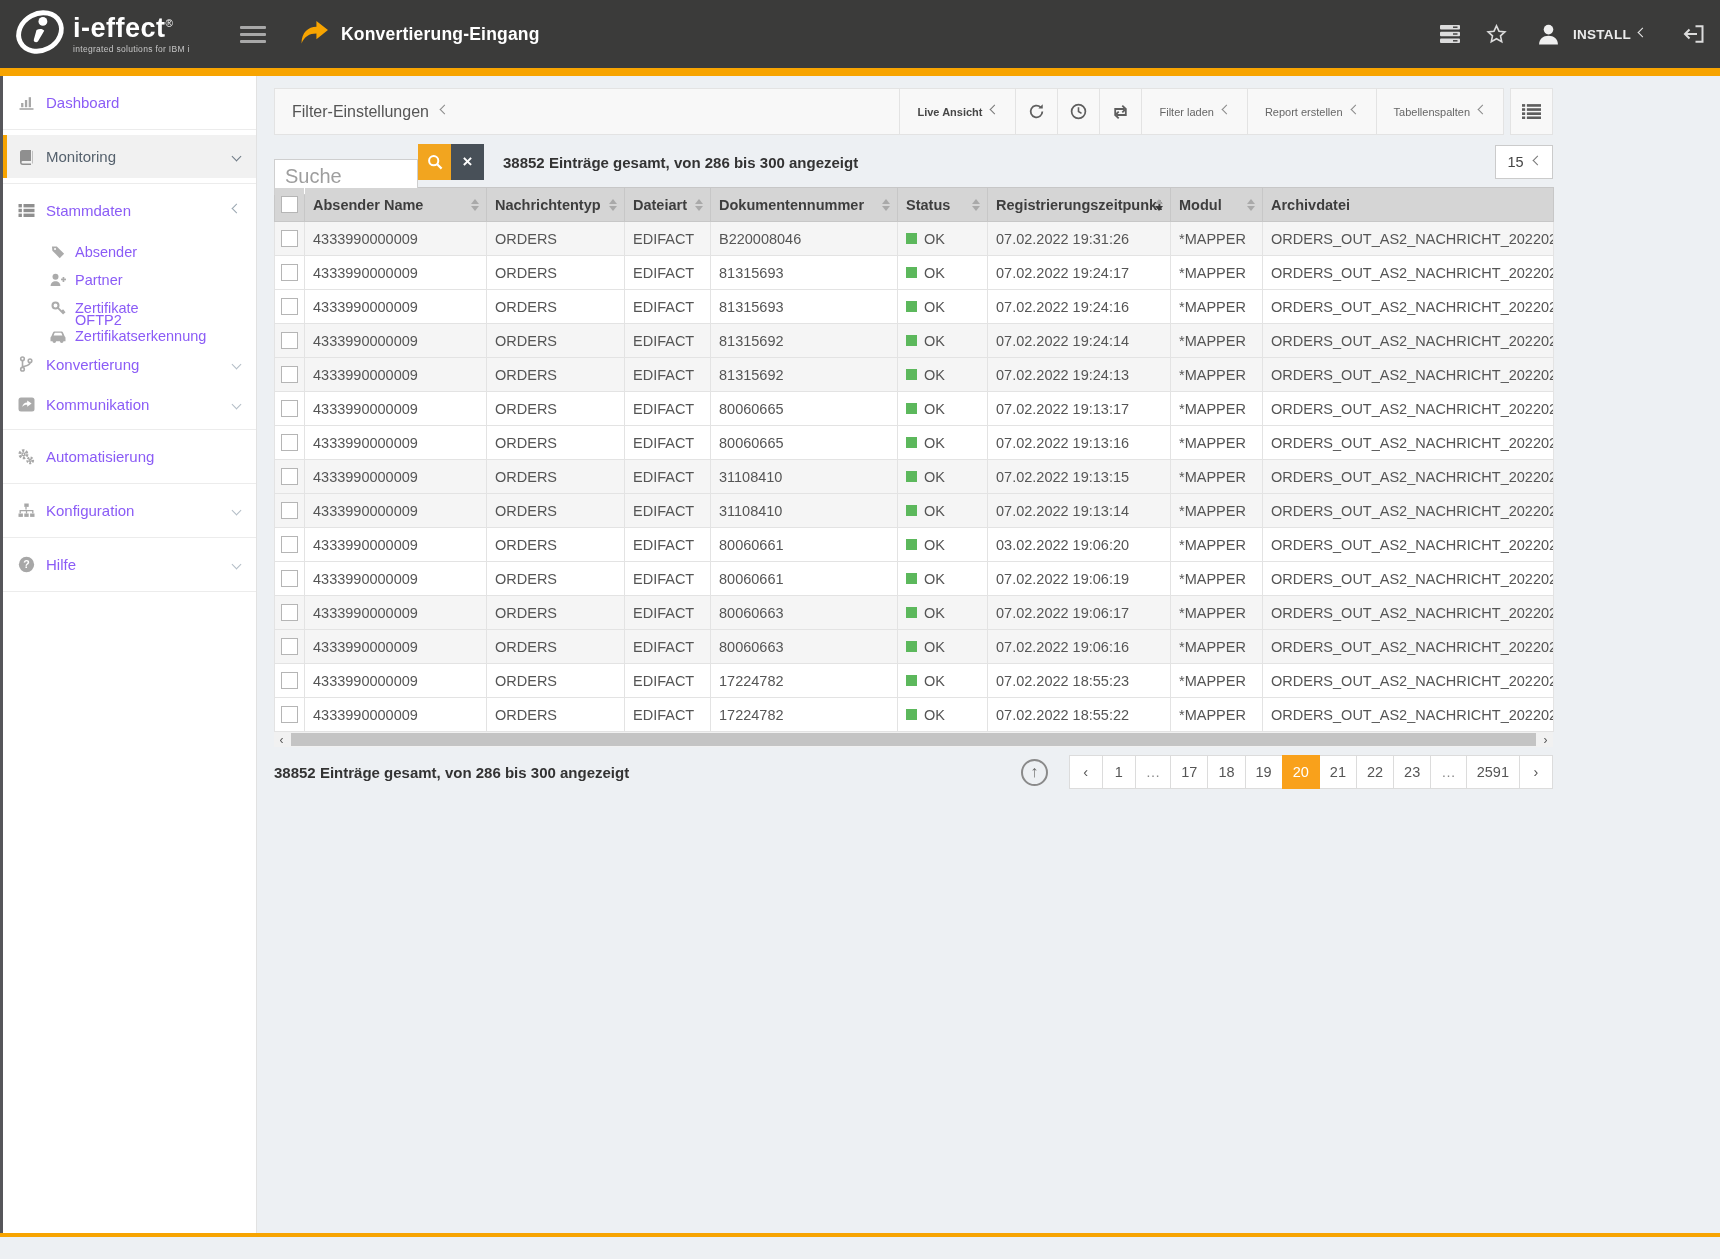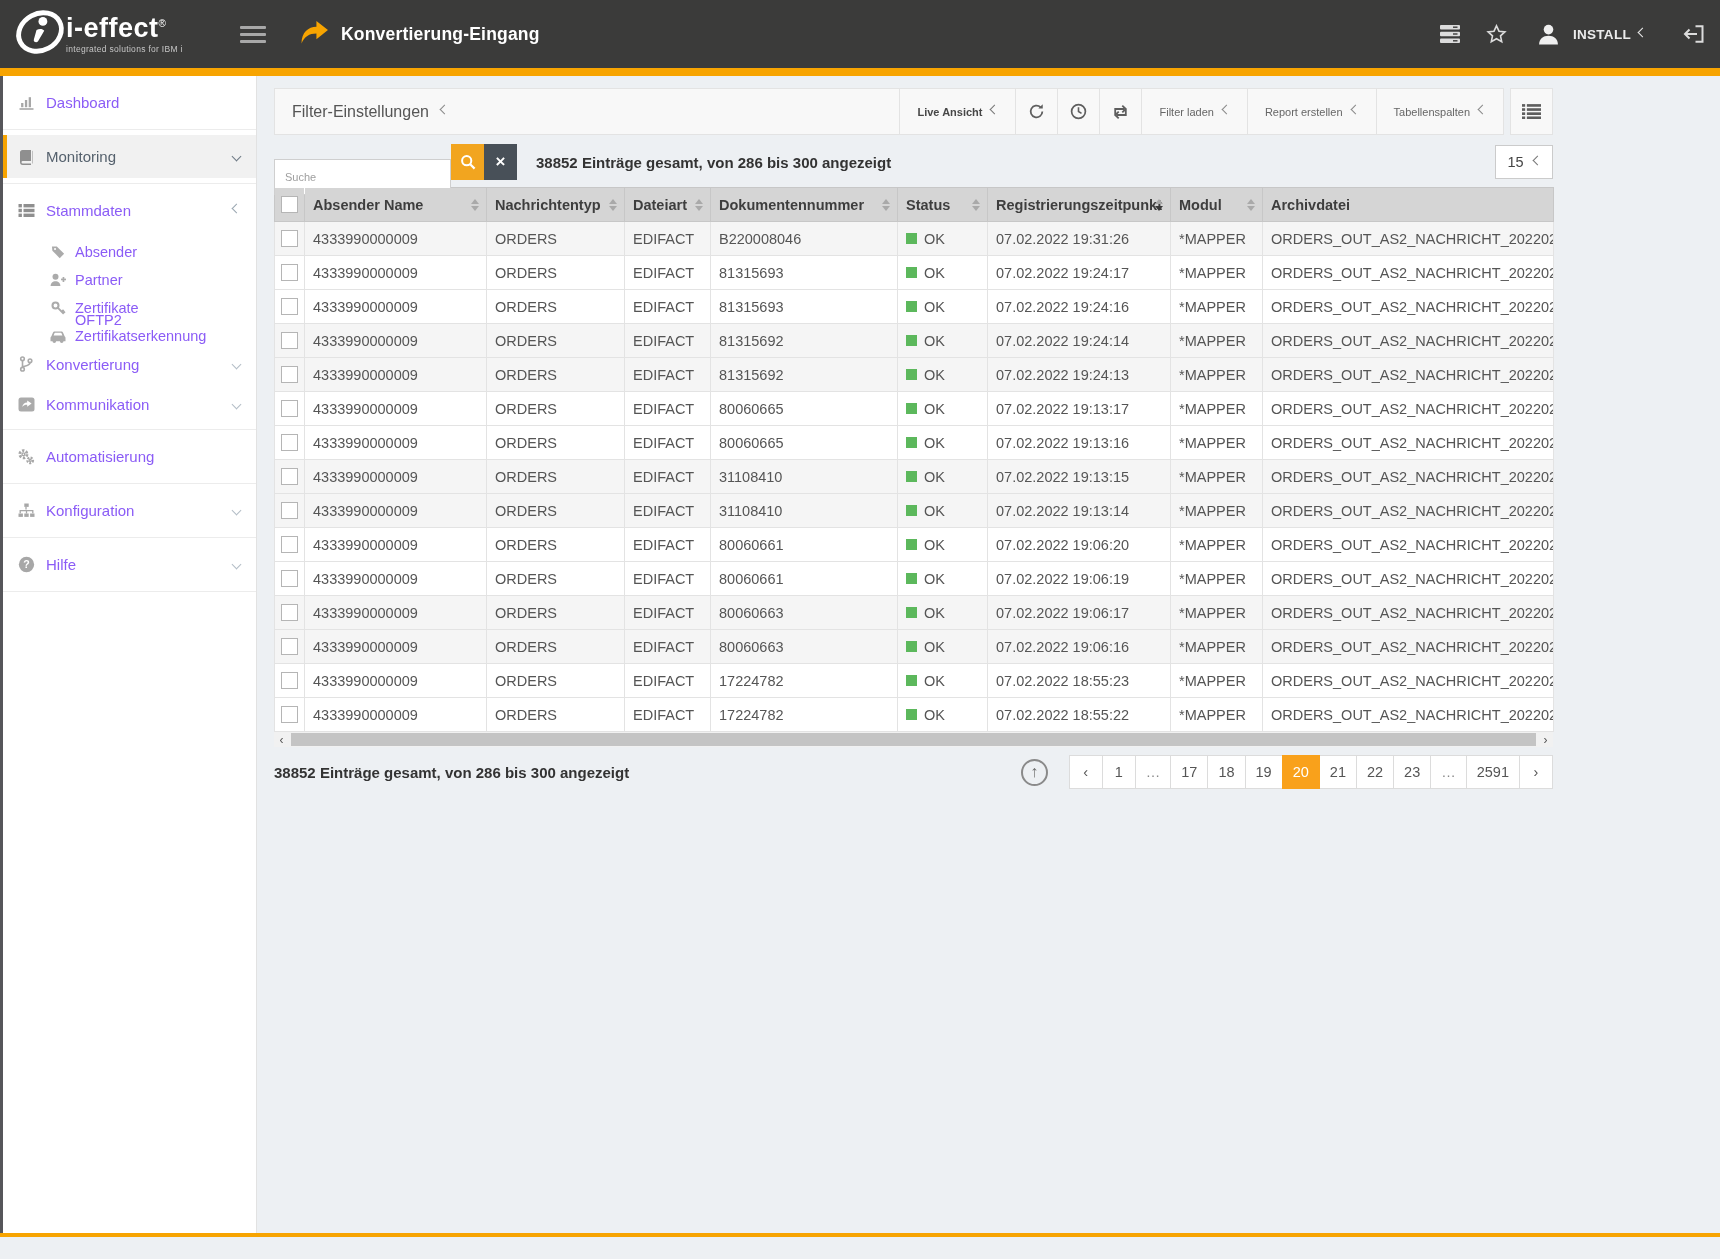--- a/index.html
+++ b/index.html
@@ -3,21 +3,21 @@
 <meta charset="utf-8">
 <style>
   html,body{margin:0;padding:0;background:#d8d8d8;}
   .screen{position:relative;width:1720px;height:1259px;overflow:hidden;background:#EDF0F3;
     font-family:"Liberation Sans","DejaVu Sans",sans-serif;-webkit-font-smoothing:antialiased;}
 
   
   .top{position:absolute;top:0;left:0;right:0;height:68px;background:#3B3B3A;display:flex;align-items:center;}
   .accent{position:absolute;top:68px;left:0;right:0;height:8px;background:#F7A401;}
   .logo{display:flex;align-items:center;margin-left:14px;width:212px;}
-  .brandtext{}
+  .brandtext{margin-left:7px;}
   .brand{color:#fff;font-size:27px;font-weight:700;letter-spacing:.5px;line-height:1;}
   .brand sup{font-size:10px;font-weight:400;}
   .tagline{color:#C6C6C6;font-size:8.5px;margin-top:2px;letter-spacing:.3px;}
   .burger{margin-left:14px;width:26px;cursor:pointer;}
   .burger i{display:block;height:3px;background:#A8A8A8;border-radius:1px;margin:4px 0;}
   .ptitle{display:flex;align-items:center;margin-left:34px;gap:12px;}
   .ptitle h1{color:#fff;font-size:17.5px;font-weight:700;margin:0;letter-spacing:.2px;}
   .topright{margin-left:auto;display:flex;align-items:center;margin-right:16px;color:#DCDCDC;}
   .tico{display:flex;align-items:center;justify-content:center;cursor:pointer;}
   .install{display:flex;align-items:center;gap:8px;color:#ECECEC;font-weight:700;font-size:13.5px;cursor:pointer;letter-spacing:.3px;}
@@ -49,21 +49,21 @@
   .fpanel{flex:1;background:#F8F8F8;border:1px solid #E3E3E3;display:flex;align-items:center;gap:12px;
     padding:0 17px;color:#555;font-size:16px;box-sizing:border-box;cursor:pointer;}
   .tbtn{background:#F8F8F8;border:1px solid #E3E3E3;margin-left:-1px;display:flex;align-items:center;gap:9px;
     justify-content:center;color:#666;font-size:11px;padding:0 17px;cursor:pointer;box-sizing:border-box;white-space:nowrap;}
   .tbtn.bold{font-weight:700;color:#474747;}
   .tbtn.iconb{width:43px;padding:0;}
   .tbtn.last{margin-left:6px;width:43px;padding:0;}
 
   
   .srow{display:flex;align-items:center;height:36px;margin-bottom:7px;}
-  .search-input{width:177px;height:36px;border:1px solid #CFCFCF;padding:0 10px;font-size:11px;color:#555;
+  .search-input{width:144px;height:36px;border:1px solid #CFCFCF;padding:0 10px;font-size:20px;color:#555;
     box-sizing:border-box;background:#fff;outline:none;font-family:inherit;margin-top:29px;}
   .search-input::placeholder{color:#9E9E9E;}
   .btn-search{width:33px;height:36px;background:#F2A51F;border:none;display:flex;align-items:center;justify-content:center;cursor:pointer;}
   .btn-clear{width:33px;height:36px;background:#485058;border:none;color:#fff;display:flex;align-items:center;
     justify-content:center;font-weight:700;font-size:17px;cursor:pointer;font-family:inherit;}
   .entries{margin-left:19px;font-weight:700;color:#333;font-size:15px;}
   .psize{margin-left:auto;width:58px;height:34px;background:#fff;border:1px solid #CBCBCB;display:flex;
     align-items:center;justify-content:center;gap:10px;color:#444;font-size:14.5px;cursor:pointer;box-sizing:border-box;}
 
   
@@ -562,21 +562,21 @@
     <td>*MAPPER</td>
     <td>ORDERS_OUT_AS2_NACHRICHT_20220207_1913</td>
   </tr>
               <tr>
     <td class="cb"><span class="checkbox"></span></td>
     <td>4333990000009</td>
     <td>ORDERS</td>
     <td>EDIFACT</td>
     <td>80060661</td>
     <td><span class="status-dot"></span><span>OK</span></td>
-    <td>07.02.2022 19:06:20</td>
+    <td>03.02.2022 19:06:20</td>
     <td>*MAPPER</td>
     <td>ORDERS_OUT_AS2_NACHRICHT_20220207_1906</td>
   </tr>
               <tr>
     <td class="cb"><span class="checkbox"></span></td>
     <td>4333990000009</td>
     <td>ORDERS</td>
     <td>EDIFACT</td>
     <td>80060661</td>
     <td><span class="status-dot"></span><span>OK</span></td>

